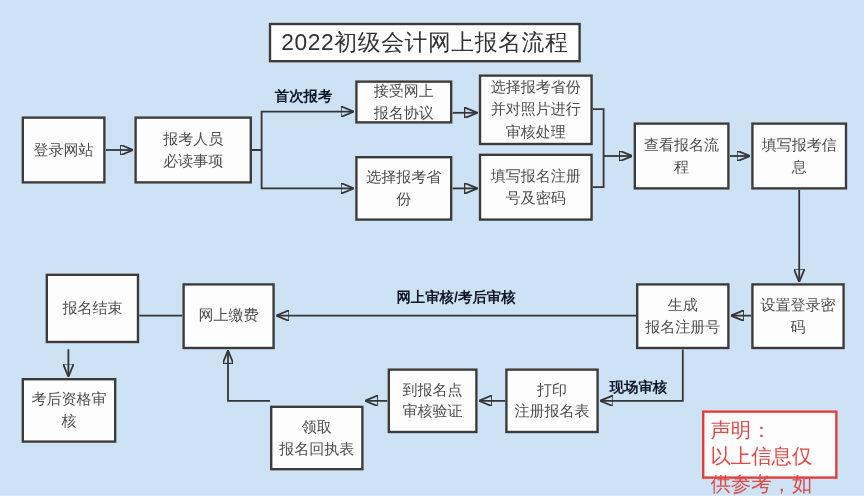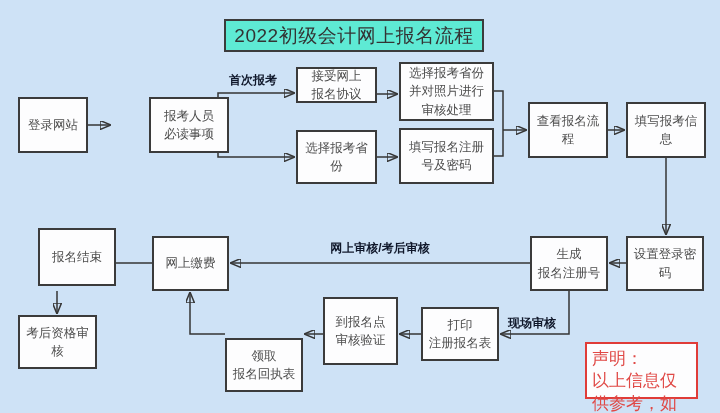--- a/index.html
+++ b/index.html
@@ -7,21 +7,21 @@
   .stage{
     position:relative;width:720px;height:413px;background:#cee2f6;overflow:hidden;
   }
   .node{
     position:absolute;background:#fdfdfe;border:2px solid #3b3b3b;
     display:flex;align-items:center;justify-content:center;text-align:center;
     font-size:12.5px;color:#4d4d4d;line-height:1.45;white-space:pre-line;
     box-sizing:border-box;padding:2px 3px;
   }
   .title-box{
-    position:absolute;background:#5eead4;border:2px solid #3b3b3b;
+    position:absolute;background:#ffffff;border:2px solid #3b3b3b;
     display:flex;align-items:center;justify-content:center;
     font-size:19px;color:#333;letter-spacing:0.5px;box-sizing:border-box;
   }
   .edge-label{
     position:absolute;font-size:12px;font-weight:bold;color:#0f172a;
     text-align:center;white-space:nowrap;
   }
   .disclaimer{
     position:absolute;background:#fdfdfe;border:2px solid #e03c38;
     color:#e04946;font-size:17px;line-height:1.32;white-space:pre-line;
@@ -58,21 +58,21 @@
     <path d="M57,291 V313" marker-end="url(#arrow)"></path>
     <path d="M569,291 V334 H501" marker-end="url(#arrow)"></path>
     <path d="M421,334 H400" marker-end="url(#arrow)"></path>
     <path d="M323,334 H305" marker-end="url(#arrow)"></path>
     <path d="M225,334 H190 V293" marker-end="url(#arrow)"></path>
   </svg>
 
   <div class="title-box" style="left:224px;top:19px;width:260px;height:33px;">2022初级会计网上报名流程</div>
 
   <div class="node" style="left:18px;top:97px;width:70px;height:56px;">登录网站</div>
-  <div class="node" style="left:112px;top:97px;width:80px;height:56px;margin-left:37px;">报考人员
+  <div class="node" style="left:112px;top:97px;width:98px;height:56px;">报考人员
 必读事项</div>
   <div class="node" style="left:296px;top:67px;width:81px;height:36px;">接受网上
 报名协议</div>
   <div class="node" style="left:399px;top:62px;width:95px;height:59px;">选择报考省份
 并对照片进行
 审核处理</div>
   <div class="node" style="left:296px;top:130px;width:81px;height:54px;">选择报考省份</div>
   <div class="node" style="left:399px;top:128px;width:95px;height:56px;">填写报名注册
 号及密码</div>
   <div class="node" style="left:528px;top:102px;width:80px;height:56px;">查看报名流程</div>
@@ -80,21 +80,21 @@
 
   <div class="node" style="left:626px;top:236px;width:78px;height:55px;">设置登录密码</div>
   <div class="node" style="left:530px;top:236px;width:78px;height:55px;">生成
 报名注册号</div>
   <div class="node" style="left:152px;top:236px;width:77px;height:55px;">网上缴费</div>
   <div class="node" style="left:18px;top:228px;width:78px;height:58px;margin-left:20px;">报名结束</div>
 
   <div class="node" style="left:18px;top:315px;width:79px;height:54px;">考后资格审核</div>
   <div class="node" style="left:225px;top:307px;width:78px;height:54px;margin-top:31px;">领取
 报名回执表</div>
-  <div class="node" style="left:323px;top:297px;width:75px;height:68px;">到报名点
+  <div class="node" style="left:323px;top:307px;width:75px;height:54px;">到报名点
 审核验证</div>
   <div class="node" style="left:421px;top:307px;width:78px;height:54px;">打印
 注册报名表</div>
 
   <div class="edge-label" style="left:216px;top:72px;width:74px;">首次报考</div>
   <div class="edge-label" style="left:324px;top:240px;width:112px;">网上审核/考后审核</div>
   <div class="edge-label" style="left:504px;top:315px;width:56px;">现场审核</div>
 
   <div class="disclaimer" style="left:585px;top:342px;width:113px;height:57px;">声明：
 以上信息仅供参考，如

